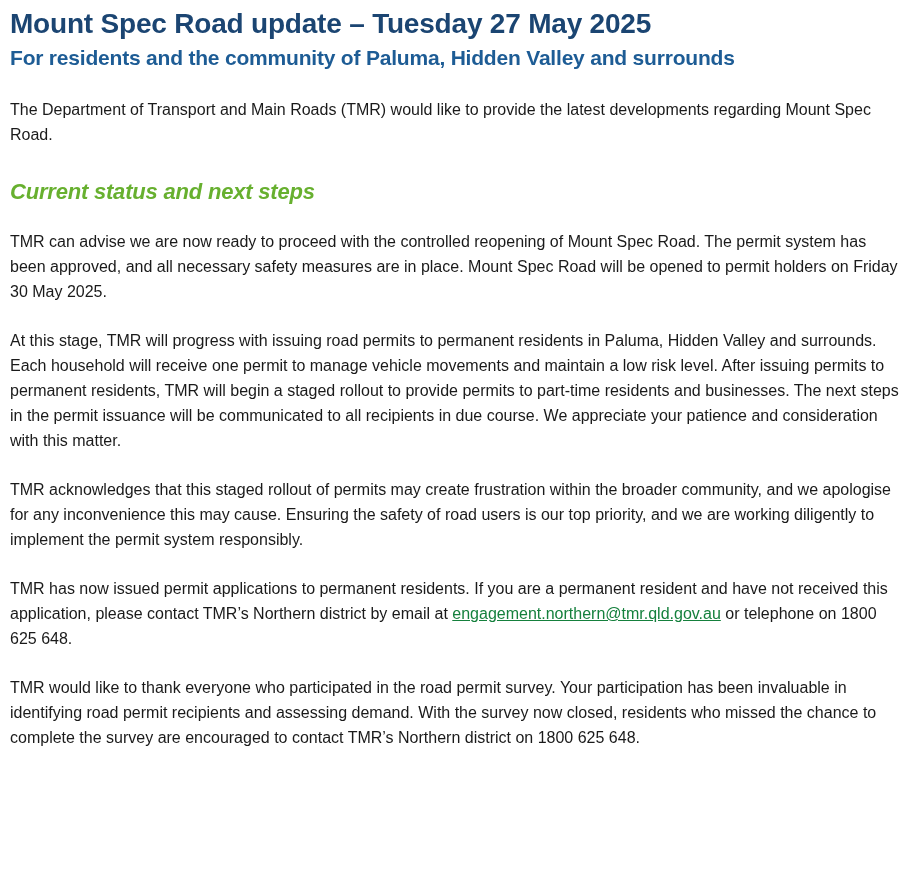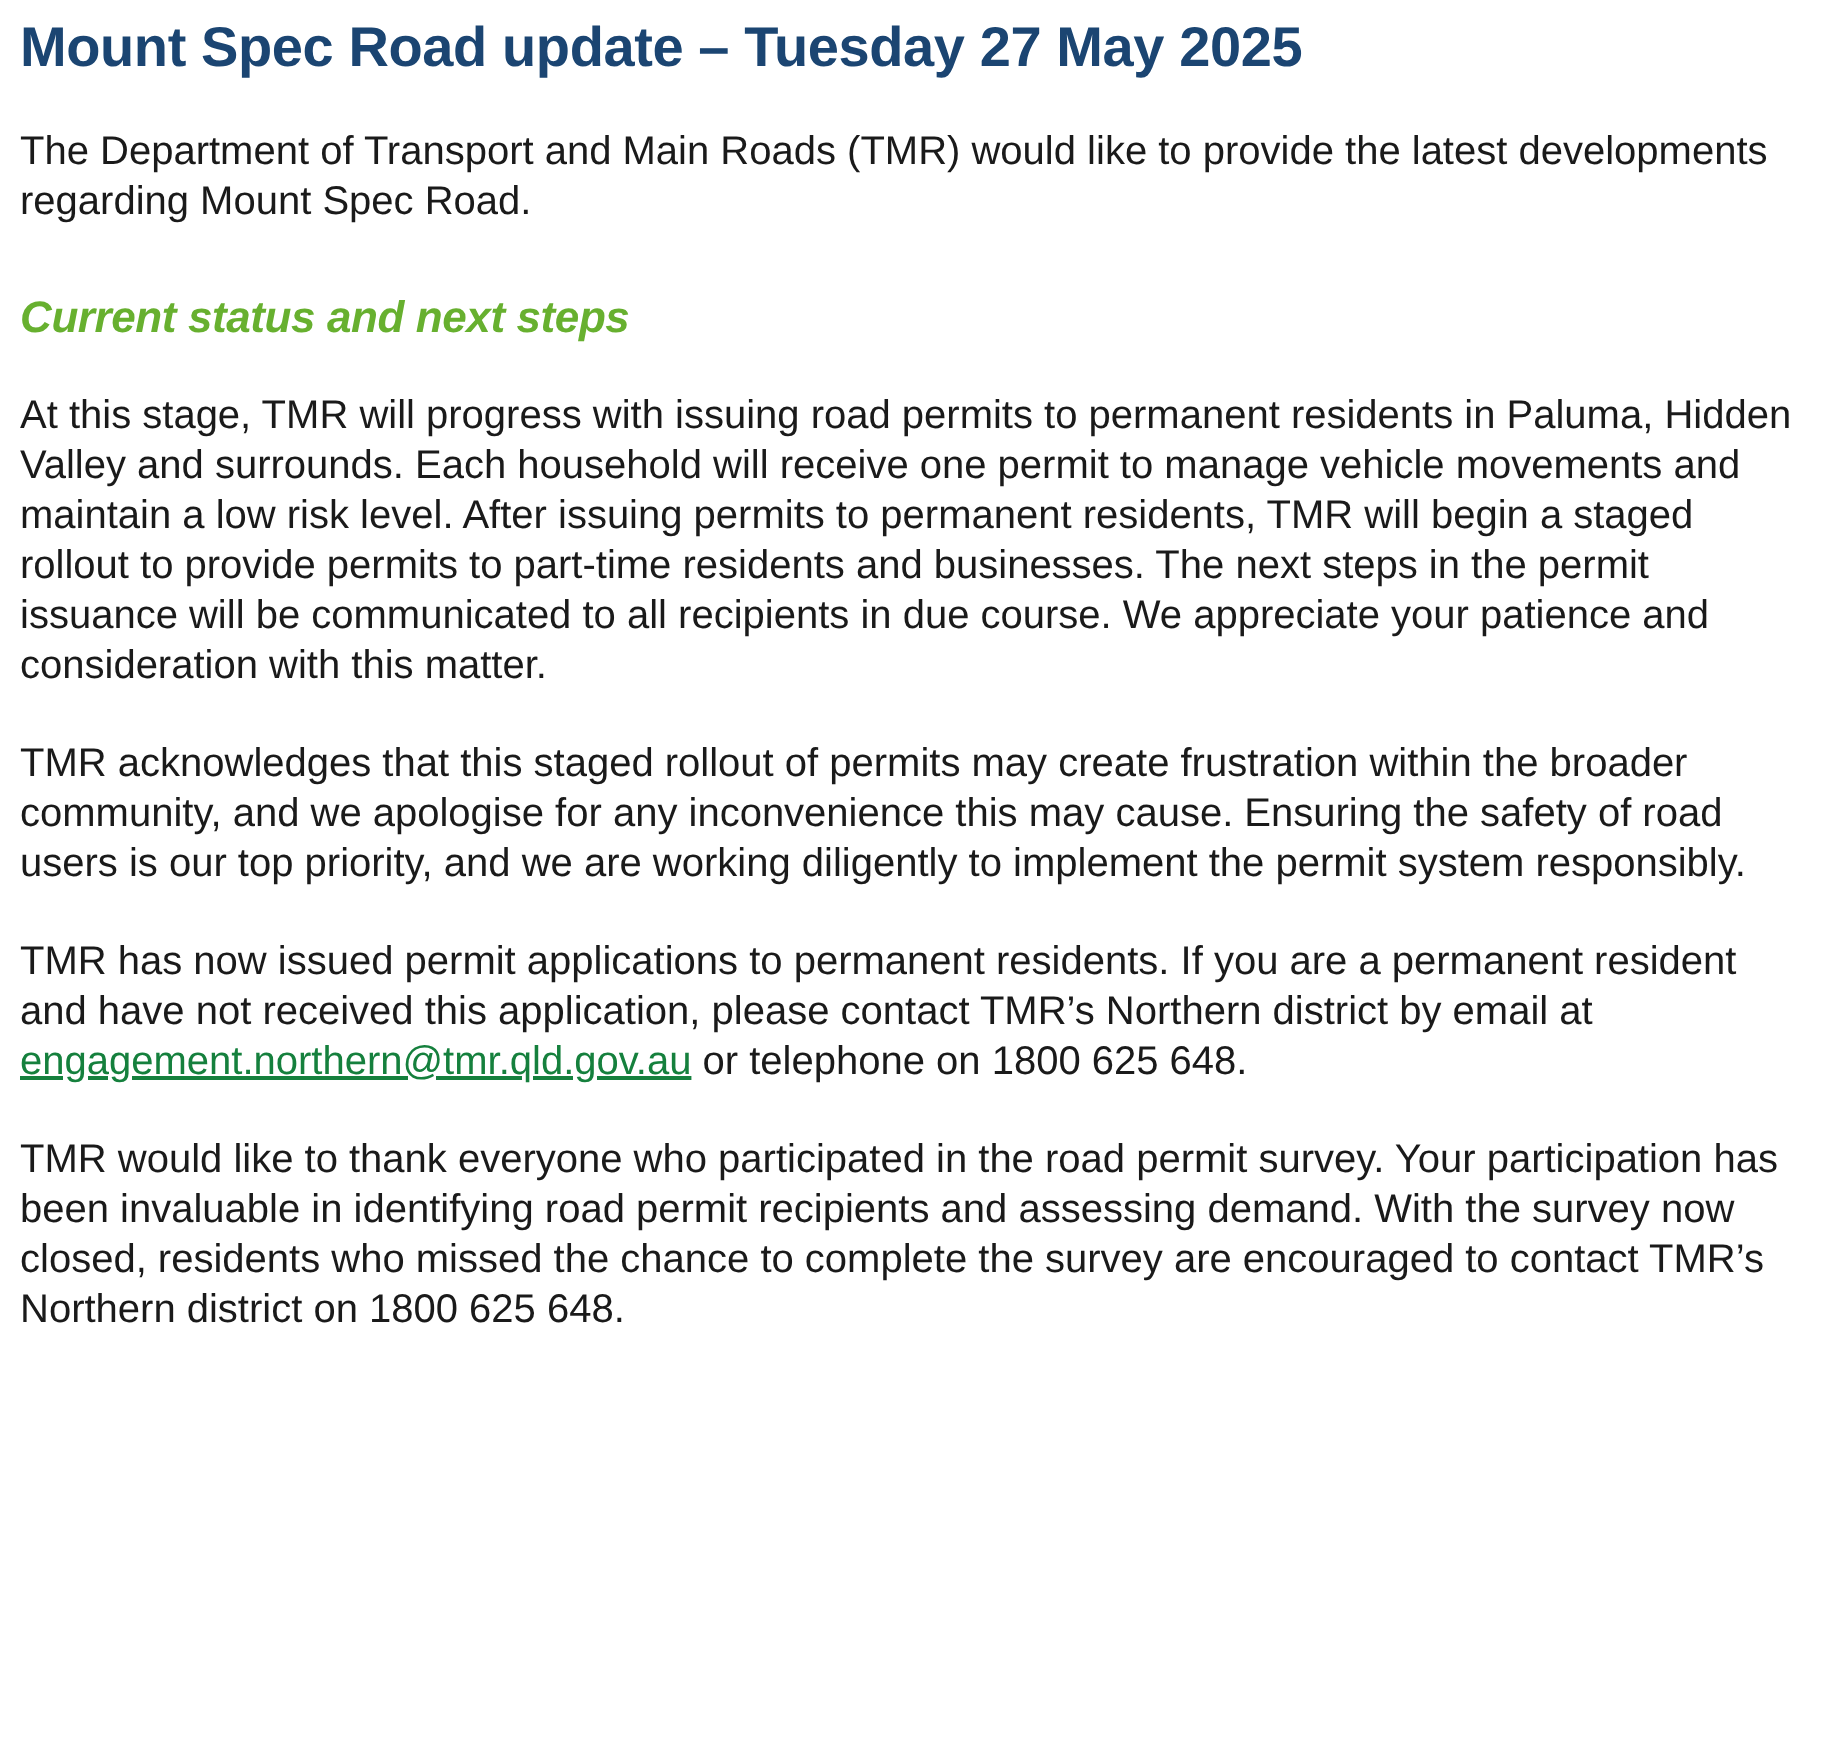--- a/index.html
+++ b/index.html
@@ -31,21 +31,21 @@
   }
   .doc-subtitle {
     font-size: 21px;
     line-height: 26px;
     font-weight: bold;
     color: #1d5c95;
     margin: 0 0 26px 0;
     letter-spacing: -0.2px;
   }
   .body-para {
-    font-size: 20px;
+    font-size: 16px;
     line-height: 25px;
     color: #1a1a1a;
     margin: 24px 0;
   }
   .section-heading {
     font-size: 22px;
     line-height: 27px;
     font-weight: bold;
     color: #67b02f;
     margin: 31px 0 21px 0;
@@ -58,25 +58,27 @@
     cursor: pointer;
   }
 </style>
 </head>
 <body>
 
 <div class="page">
 
   <h1 class="doc-title">Mount Spec Road update – Tuesday 27 May 2025</h1>
 
+  <h2 class="doc-subtitle">For residents and the community of Paluma, Hidden Valley and surrounds</h2>
 
   <p class="body-para">The Department of Transport and Main Roads (TMR) would like to provide the latest developments regarding Mount Spec Road.</p>
 
   <h3 class="section-heading">Current status and next steps</h3>
 
+  <p class="body-para">TMR can advise we are now ready to proceed with the controlled reopening of Mount Spec Road. The permit system has been approved, and all necessary safety measures are in place. Mount Spec Road will be opened to permit holders on Friday 30 May 2025.</p>
 
   <p class="body-para">At this stage, TMR will progress with issuing road permits to permanent residents in Paluma, Hidden Valley and surrounds. Each household will receive one permit to manage vehicle movements and maintain a low risk level. After issuing permits to permanent residents, TMR will begin a staged rollout to provide permits to part-time residents and businesses. The next steps in the permit issuance will be communicated to all recipients in due course. We appreciate your patience and consideration with this matter.</p>
 
   <p class="body-para">TMR acknowledges that this staged rollout of permits may create frustration within the broader community, and we apologise for any inconvenience this may cause. Ensuring the safety of road users is our top priority, and we are working diligently to implement the permit system responsibly.</p>
 
 
   <p class="body-para"><span>TMR has now issued permit applications to permanent residents. If you are a permanent resident and have not received this application, please contact TMR’s Northern district by email at </span><a class="email-link">engagement.northern@tmr.qld.gov.au</a><span> or telephone on 1800 625 648.</span></p>
 
 
   <p class="body-para">TMR would like to thank everyone who participated in the road permit survey. Your participation has been invaluable in identifying road permit recipients and assessing demand. With the survey now closed, residents who missed the chance to complete the survey are encouraged to contact TMR’s Northern district on 1800 625 648.</p>

